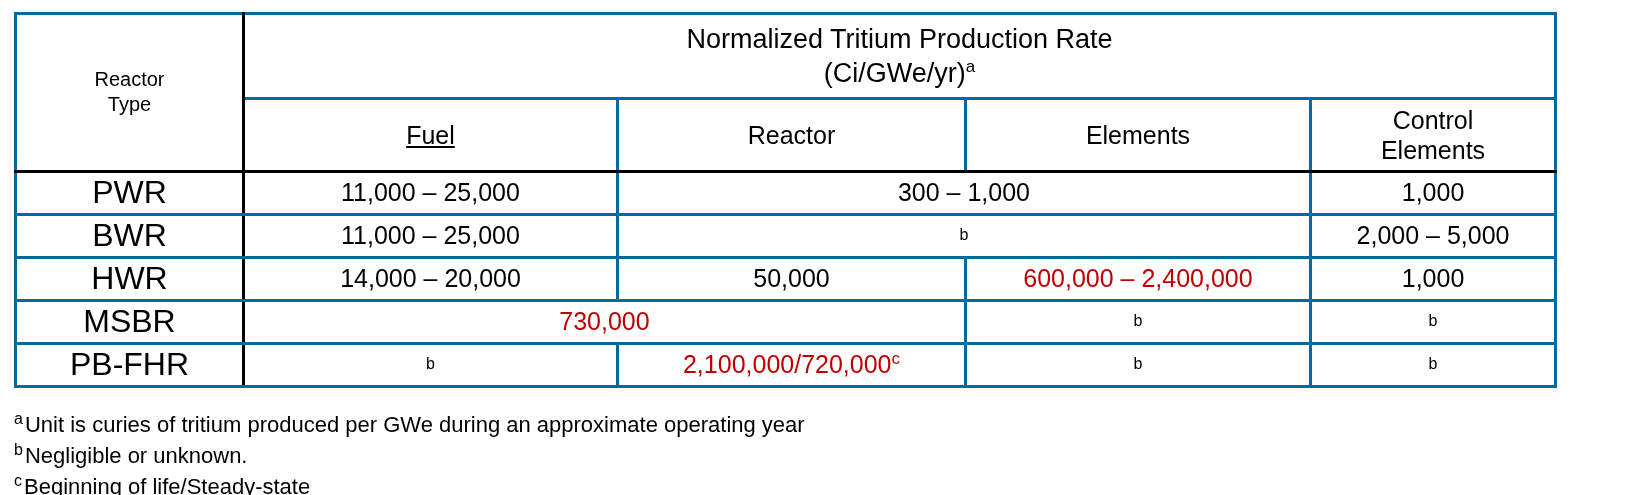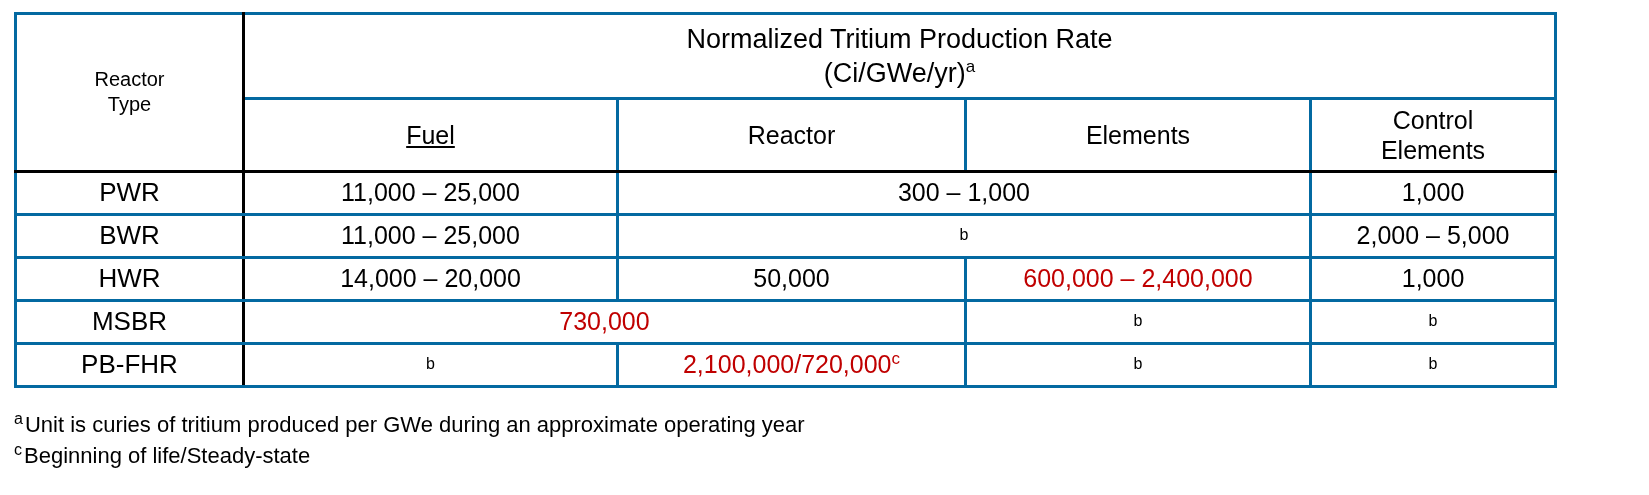--- a/index.html
+++ b/index.html
@@ -59,21 +59,21 @@
     line-height: 1.2;
     height: 70px;
     border-bottom: 3px solid #000000 !important;
   }
   .col-fuel { width: 374px; text-decoration: underline; }
   .col-coolant { width: 348px; }
   .col-moderator { width: 345px; }
   .col-control { width: 245px; margin-left: 8px; }
 
   .rowlabel {
-    font-size: 26px;
+    font-size: 32px;
     font-weight: bold;
     border-right: 3px solid #000000 !important;
     height: 40px;
   }
   .cell {
     font-size: 25px;
     height: 40px;
   }
   .red {
     color: #c00000;
@@ -175,16 +175,17 @@
         <td class="cell red"><span>2,100,000/720,000</span><sup class="sup">c</sup></td>
         <td class="cell fn-marker">b</td>
         <td class="cell fn-marker">b</td>
       </tr>
 
     </tbody>
   </table>
 
   <div class="footnotes">
     <div class="footnote"><span class="fmark">a</span><span>Unit is curies of tritium produced per GWe during an approximate operating year</span></div>
+    <div class="footnote"><span class="fmark">b</span><span>Negligible or unknown.</span></div>
     <div class="footnote"><span class="fmark">c</span><span>Beginning of life/Steady-state</span></div>
   </div>
 
 </div>
 
 </body></html>

